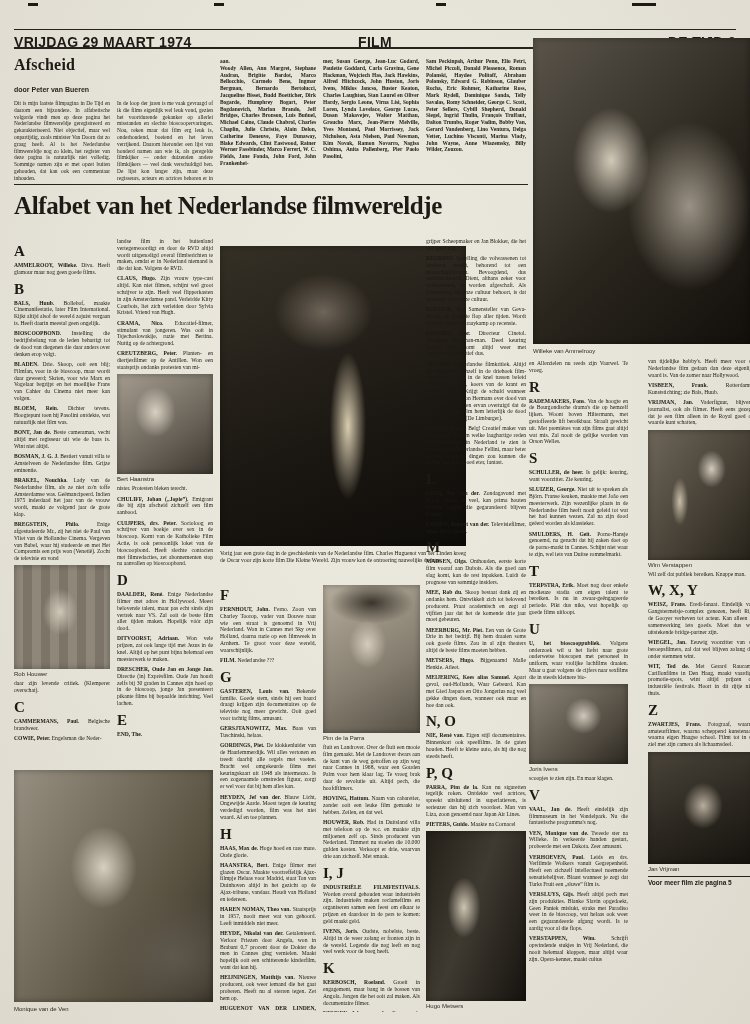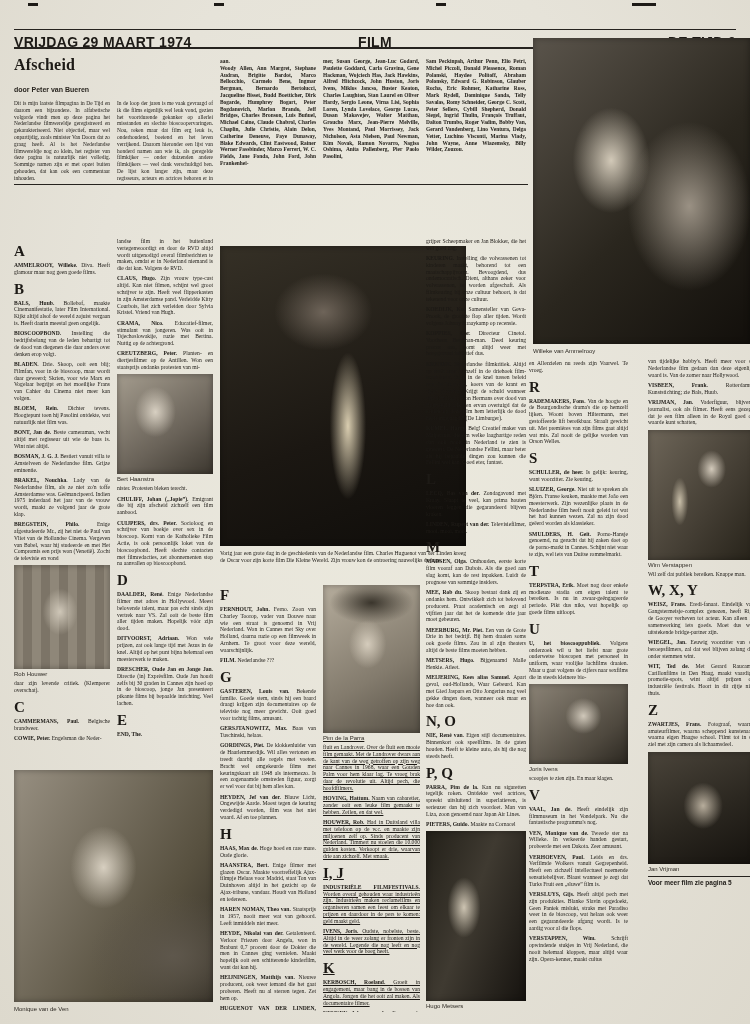--- a/index.html
+++ b/index.html
@@ -91,20 +91,21 @@
 
   <div class="abs names" style="left:220px;top:58px;width:96px;height:124px;overflow:hidden;">
     <div>aan.</div>
     <div>Woody Allen, Ann Margret, Stephane Audran, Brigitte Bardot, Marco Bellocchio, Carmelo Bene, Ingmar Bergman, Bernardo Bertolucci, Jacqueline Bisset, Budd Boetticher, Dirk Bogarde, Humphrey Bogart, Peter Bogdanovich, Marlon Brando, Jeff Bridges, Charles Bronson, Luis Buñuel, Michael Caine, Claude Chabrol, Charles Chaplin, Julie Christie, Alain Delon, Catherine Deneuve, Faye Dunaway, Blake Edwards, Clint Eastwood, Rainer Werner Fassbinder, Marco Ferreri, W. C. Fields, Jane Fonda, John Ford, John Frankenhei-</div>
   </div>
   <div class="abs names" style="left:323px;top:58px;width:96px;height:124px;overflow:hidden;">mer, Susan George, Jean-Luc Godard, Paulette Goddard, Carla Gravina, Gene Hackman, Wojciech Has, Jack Hawkins, Alfred Hitchcock, John Huston, Joris Ivens, Miklos Jancso, Buster Keaton, Charles Laughton, Stan Laurel en Oliver Hardy, Sergio Leone, Virna Lisi, Sophia Loren, Lynda Lovelace, George Lucas, Dusan Makavejev, Walter Matthau, Groucho Marx, Jean-Pierre Melville, Yves Montand, Paul Morrissey, Jack Nicholson, Asta Nielsen, Paul Newman, Kim Novak, Ramon Novarro, Nagisa Oshima, Anita Pallenberg, Pier Paolo Pasolini,</div>
   <div class="abs names" style="left:426px;top:58px;width:100px;height:124px;overflow:hidden;">Sam Peckinpah, Arthur Penn, Elio Petri, Michel Piccoli, Donald Pleasence, Roman Polanski, Haydee Politoff, Abraham Polonsky, Edward G. Robinson, Glauber Rocha, Eric Rohmer, Katharine Ross, Mark Rydell, Dominique Sanda, Telly Savalas, Romy Schneider, George C. Scott, Peter Sellers, Cybill Shepherd, Donald Siegel, Ingrid Thulin, François Truffaut, Dalton Trumbo, Roger Vadim, Bobby Van, Gerard Vandenberg, Lino Ventura, Delga Vetter, Luchino Visconti, Marina Vlady, John Wayne, Anne Wiazemsky, Billy Wilder, Zouzou.</div>
 
   <div class="abs rule" style="left:14px;top:184px;width:514px;height:1px;"></div>
 
+  <div class="abs" id="headline" style="left:14px;top:192px;width:516px;">Alfabet van het Nederlandse filmwereldje</div>
 
   <div class="abs photo ph-willeke" style="left:533px;top:38px;width:217px;height:306px;"></div>
   <div class="abs capline" style="left:533px;top:348px;">Willeke van Ammelrooy</div>
 
   <div class="abs photo ph-oscar" style="left:220px;top:246px;width:246px;height:300px;"></div>
   <div class="abs oscap" style="left:220px;top:550px;width:246px;">Vorig jaar een grote dag in de geschiedenis van de Nederlandse film. Charles Huguenot van der Linden kreeg de Oscar voor zijn korte film Die Kleine Wereld. Zijn vrouw kon de ontroering nauwelijks de baas.</div>
 
   <div class="abs photo ph-monique" style="left:14px;top:770px;width:199px;height:232px;"></div>
   <div class="abs capline" style="left:14px;top:1006px;">Monique van de Ven</div>
 
@@ -158,21 +159,21 @@
       <p class="entry"><span class="ename">GORDINGS, Piet. </span>De klokkenluider van de Haarlemmerdijk. Wil alles vertonen en treedt daarbij alle regels met voeten. Bracht wel omgekeurde films met keuringskaart uit 1948 als intermezzo. Is een zogenaamde omstreden figuur, zorgt er wel voor dat bij hem alles kan.</p>
       <p class="entry"><span class="ename">HEYDEN, Jef van der. </span>Blauw Licht, Ongewijde Aarde. Moest tegen de keuring verdedigd worden, film was het niet waard. Af en toe plannen.</p>
       <div class="letter">H</div>
       <p class="entry"><span class="ename">HAAS, Max de. </span>Hoge hoed en rare mare. Oude glorie.</p>
       <p class="entry"><span class="ename">HAANSTRA, Bert. </span>Enige filmer met glazen Oscar. Maakte voortreffelijk Ajax-filmpje Helaas voor Madrid, staat Ton van Duinhoven altijd in het gezicht op de Ajax-tribune, vandaar. Houdt van Holland en iedereen.</p>
       <p class="entry"><span class="ename">HAREN NOMAN, Theo van. </span>Staatsprijs in 1957, nooit meer wat van gehoord. Leeft inmiddels niet meer.</p>
       <p class="entry"><span class="ename">HEYDE, Nikolai van der. </span>Getalenteerd. Verloor Friezen door Angela, won in Brabant 0,7 procent door de Dokter die men in Cannes ging vernielen. Maakt hopelijk ooit een schitterende kinderfilm, want dat kan hij.</p>
       <p class="entry"><span class="ename">HEIJNINGEN, Matthijs van. </span>Nieuwe producent, ook weer iemand die het gaat proberen. Heeft nu al sterren tegen. Zet hem op.</p>
       <p class="entry"><span class="ename">HUGUENOT VAN DER LINDEN, Charles. </span>Gouden Charley uit de P. C. Hooft, won Oscar met Zijn kleine wereld. Te oud om ooit nog goed uit de verf te komen.</p>
     </div>
-  <div class="abs ncol" style="left:323px;top:582px;width:97px;height:430px;text-decoration:underline;">
+  <div class="abs ncol" style="left:323px;top:582px;width:97px;height:430px;">
       <figure class="pblock" style="margin: 3px 0px;">
         <div class="photo ph-parra" style="height: 148px;"></div>
         <div class="pcap">Pim de la Parra</div>
       </figure>
       <p class="entry frag">fluit en Landrover. Over de fluit een mooie film gemaakt. Met de Landrover dwars aan de kant van de weg getroffen op zijn weg naar Cannes in 1968, waar een Gouden Palm voor hem klaar lag. Te vroeg brak daar de revolutie uit. Altijd pech, die hoofdfilmers.</p>
       <p class="entry"><span class="ename">HOVING, Hattum. </span>Naam van cabaretier, zonder ooit een leuke film gemaakt te hebben. Zeilen, en dat wel.</p>
       <p class="entry"><span class="ename">HOUWER, Rob. </span>Had in Duitsland villa met telefoon op de w.c. en maakte zijn miljoenen zelf op. Sinds producent van Nederland. Timmert nu stoelen die 10.000 gulden kosten. Verkoopt er drie, waarvan drie aan zichzelf. Met smaak.</p>
       <div class="letter">I, J</div>
       <p class="entry"><span class="ename">INDUSTRIËLE FILMFESTIVALS. </span>Worden overal gehouden waar industrieën zijn. Industrieën maken reclamefilms en organiseren samen een feest om elkaar te prijzen en daardoor in de pers te komen: geld maakt geld.</p>
       <p class="entry"><span class="ename">IVENS, Joris. </span>Oudste, nobelste, beste. Altijd in de weer zolang er fronten zijn in de wereld. Legende die nog leeft en nog veel werk voor de boeg heeft.</p>

